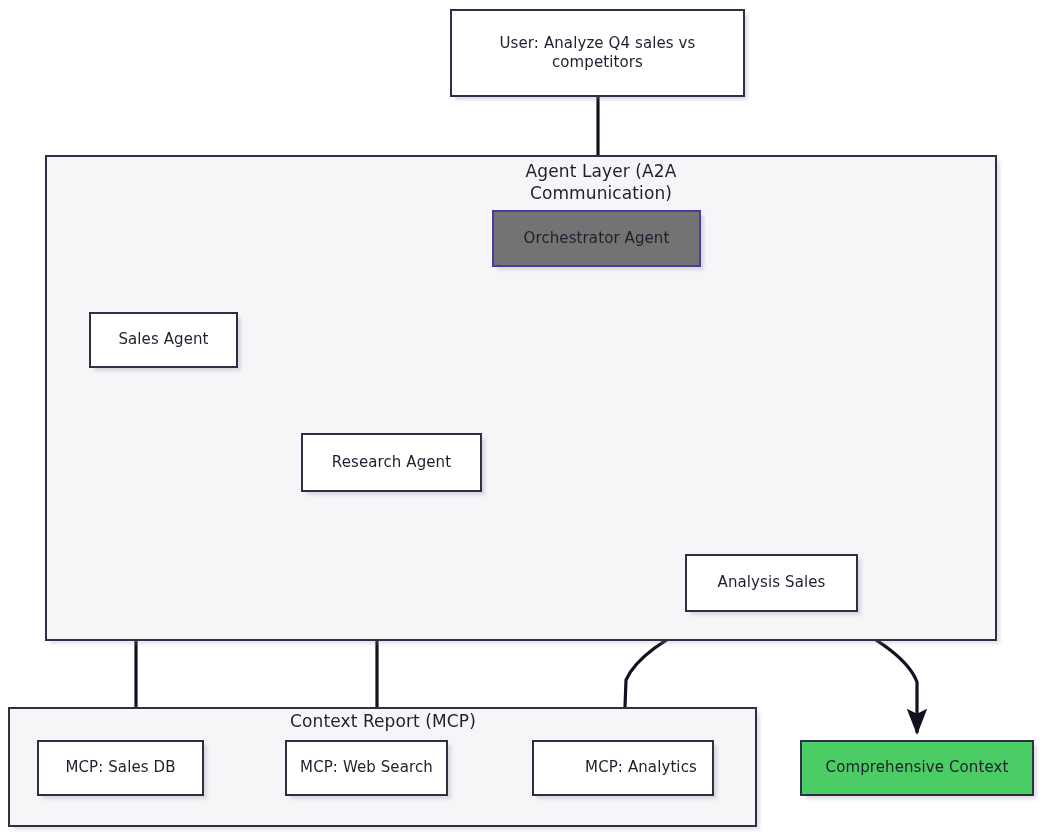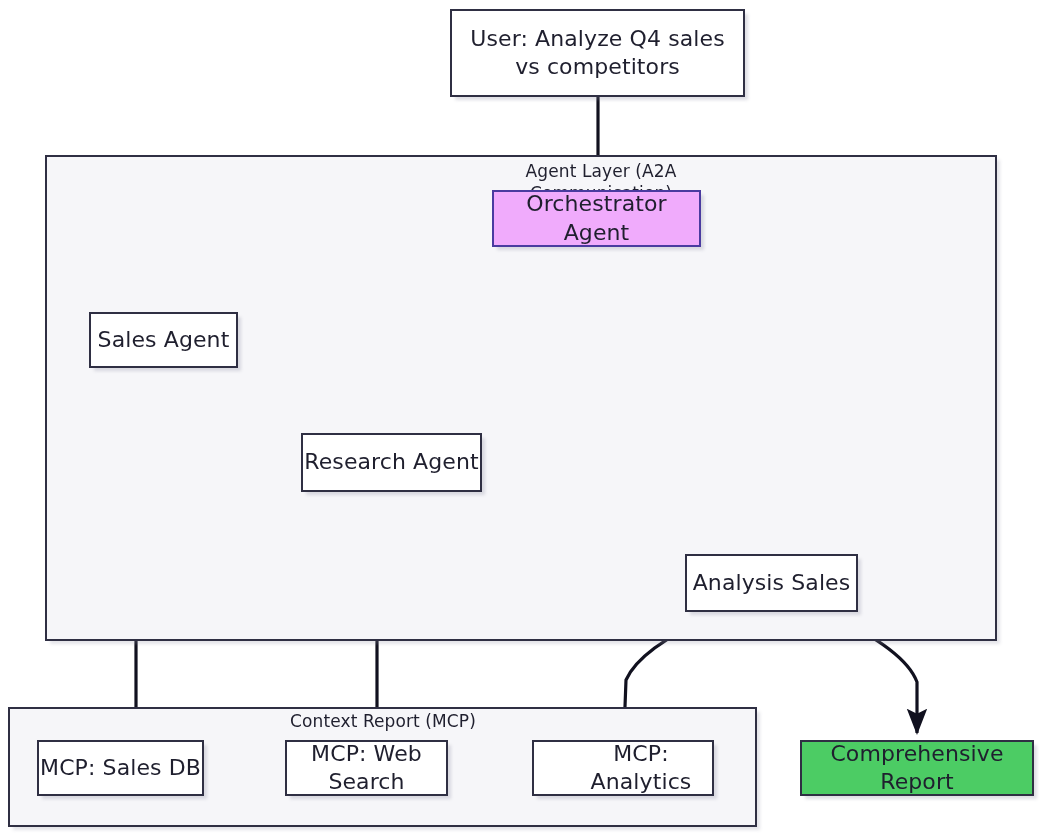--- a/index.html
+++ b/index.html
@@ -36,21 +36,21 @@
   .node {
     position: absolute;
     box-sizing: border-box;
     display: flex;
     align-items: center;
     justify-content: center;
     text-align: center;
     border: 2.6px solid #2f2f43;
     background: #ffffff;
     color: #1f1f2e;
-    font-size: 22px;
+    font-size: 15px;
     line-height: 1.28;
     letter-spacing: .1px;
     box-shadow: 4px 4px 3px -1px rgba(140,140,160,0.28);
     z-index: 3;
   }
   .cluster {
     position: absolute;
     box-sizing: border-box;
     border: 2.6px solid #2f2f43;
     background: #f6f6f9;
@@ -61,22 +61,23 @@
     position: absolute;
     text-align: center;
     color: #1f1f2e;
     font-size: 17px;
     line-height: 1.3;
     letter-spacing: .1px;
     z-index: 2;
     white-space: normal;
   }
   .node.accent-purple {
-    background: #f0abfc;
+    background: #737373;
     border-color: #4a3ba0;
+    margin-top: 20px;
   }
   .node.accent-green {
     background: #4ccc64;
     border-color: #2f2f43;
   }
 </style>
 </head>
 <body>
 
 <div id="canvas">
@@ -129,15 +130,15 @@
   <div class="node" style="left:301px; top:433px; width:181px; height:59px;">Research Agent</div>
 
   <div class="node" style="left:685px; top:554px; width:173px; height:58px;">Analysis Sales</div>
 
   <div class="node" style="left:37px; top:740px; width:167px; height:56px;">MCP: Sales DB</div>
 
   <div class="node" style="left:285px; top:740px; width:163px; height:56px;">MCP: Web Search</div>
 
   <div class="node" style="left:532px; top:740px; width:182px; height:56px;padding-left:36px;">MCP: Analytics</div>
 
-  <div class="node accent-green" style="left:800px; top:740px; width:234px; height:56px;">Comprehensive Report</div>
+  <div class="node accent-green" style="left:800px; top:740px; width:234px; height:56px;">Comprehensive Context</div>
 
 </div>
 
 </body></html>

